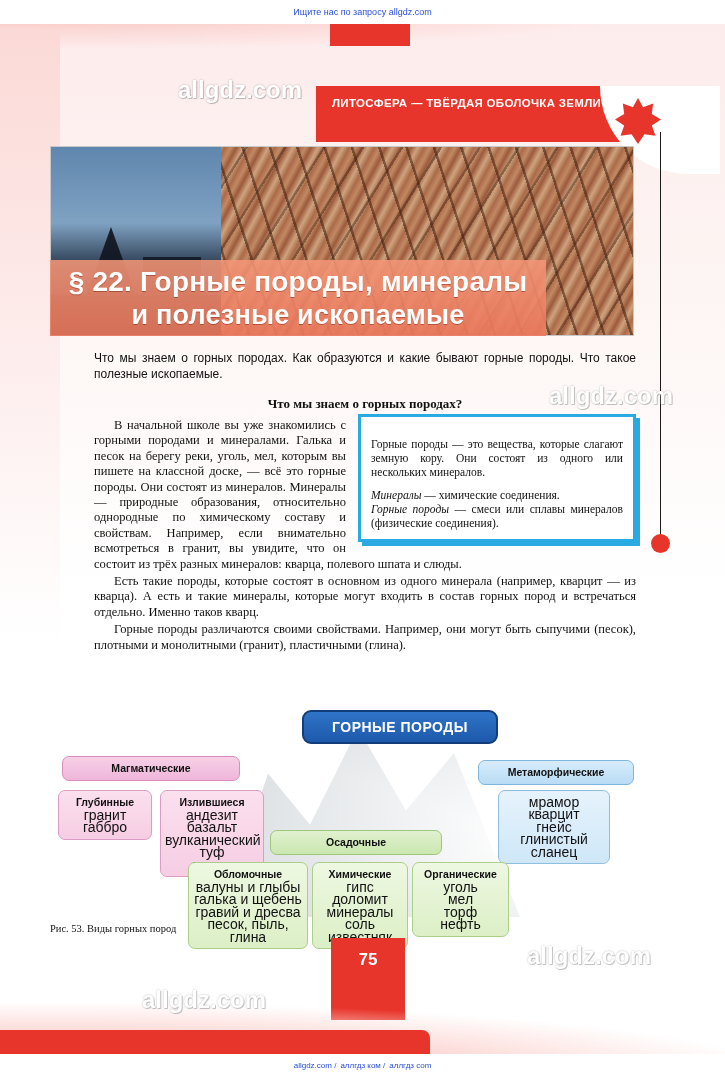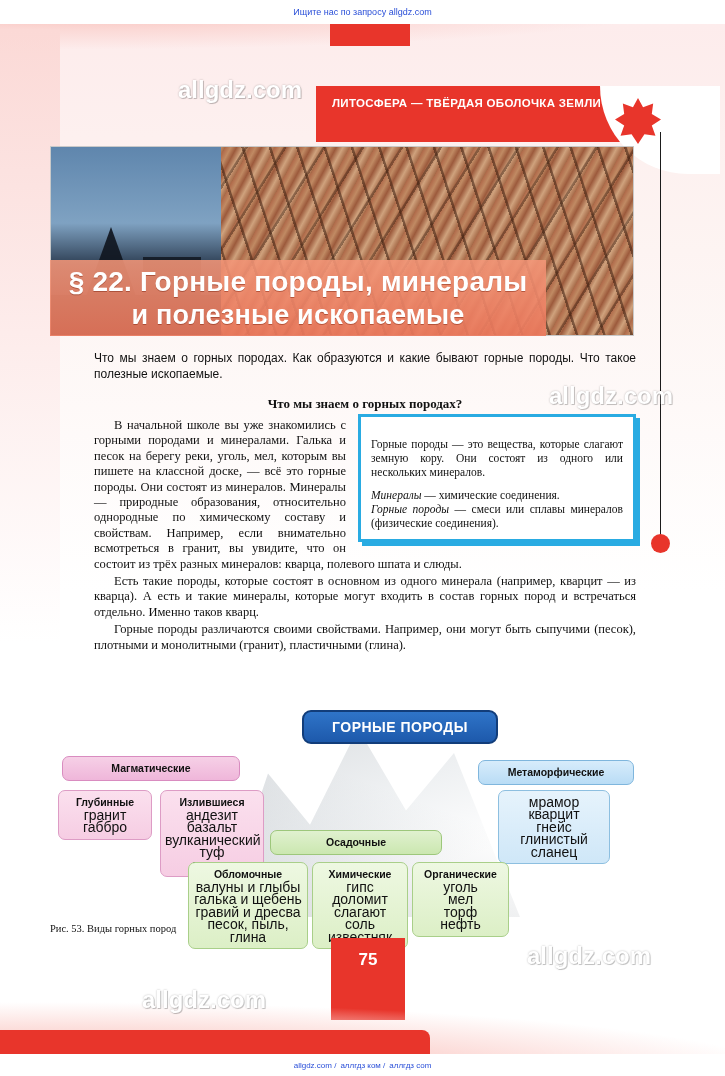--- a/index.html
+++ b/index.html
@@ -390,21 +390,21 @@
       <div class="n-body" style="white-space:pre-line">валуны и глыбы
 галька и щебень
 гравий и дресва
 песок, пыль, глина</div>
     </div>
 
     <div class="node n-chem">
       <div class="n-title">Химические</div>
       <div class="n-body" style="white-space:pre-line">гипс
 доломит
-слагают соль
+минералы соль
 известняк</div>
     </div>
 
     <div class="node n-org">
       <div class="n-title">Органические</div>
       <div class="n-body" style="white-space:pre-line">уголь
 мел
 торф
 нефть</div>
     </div>

